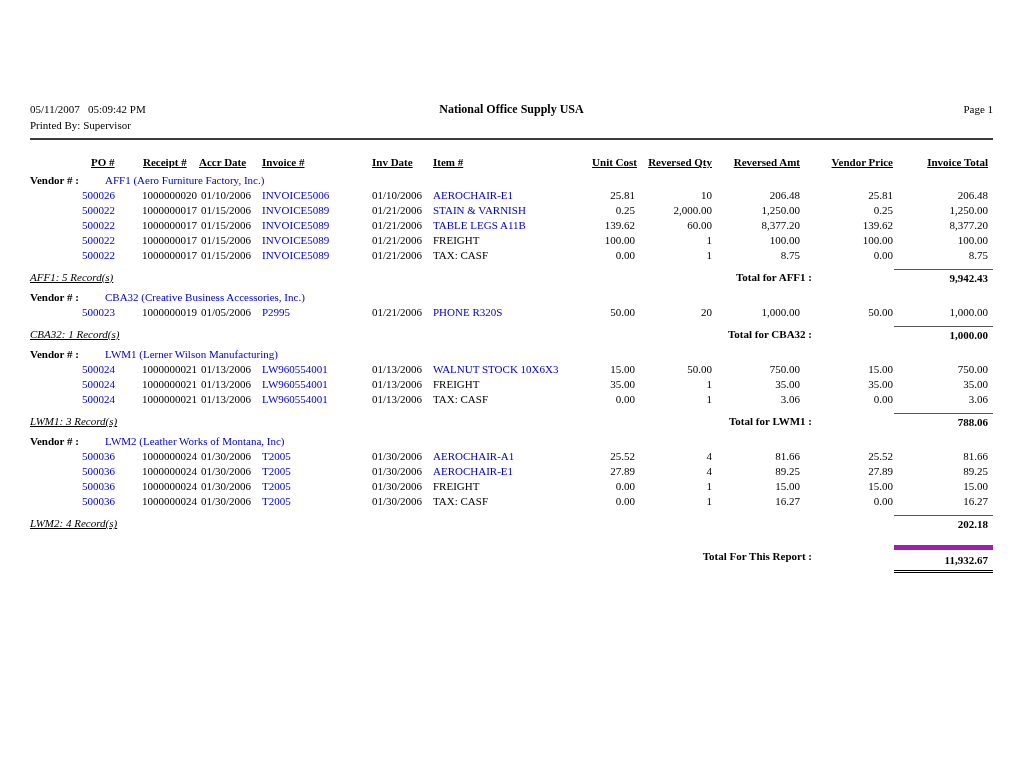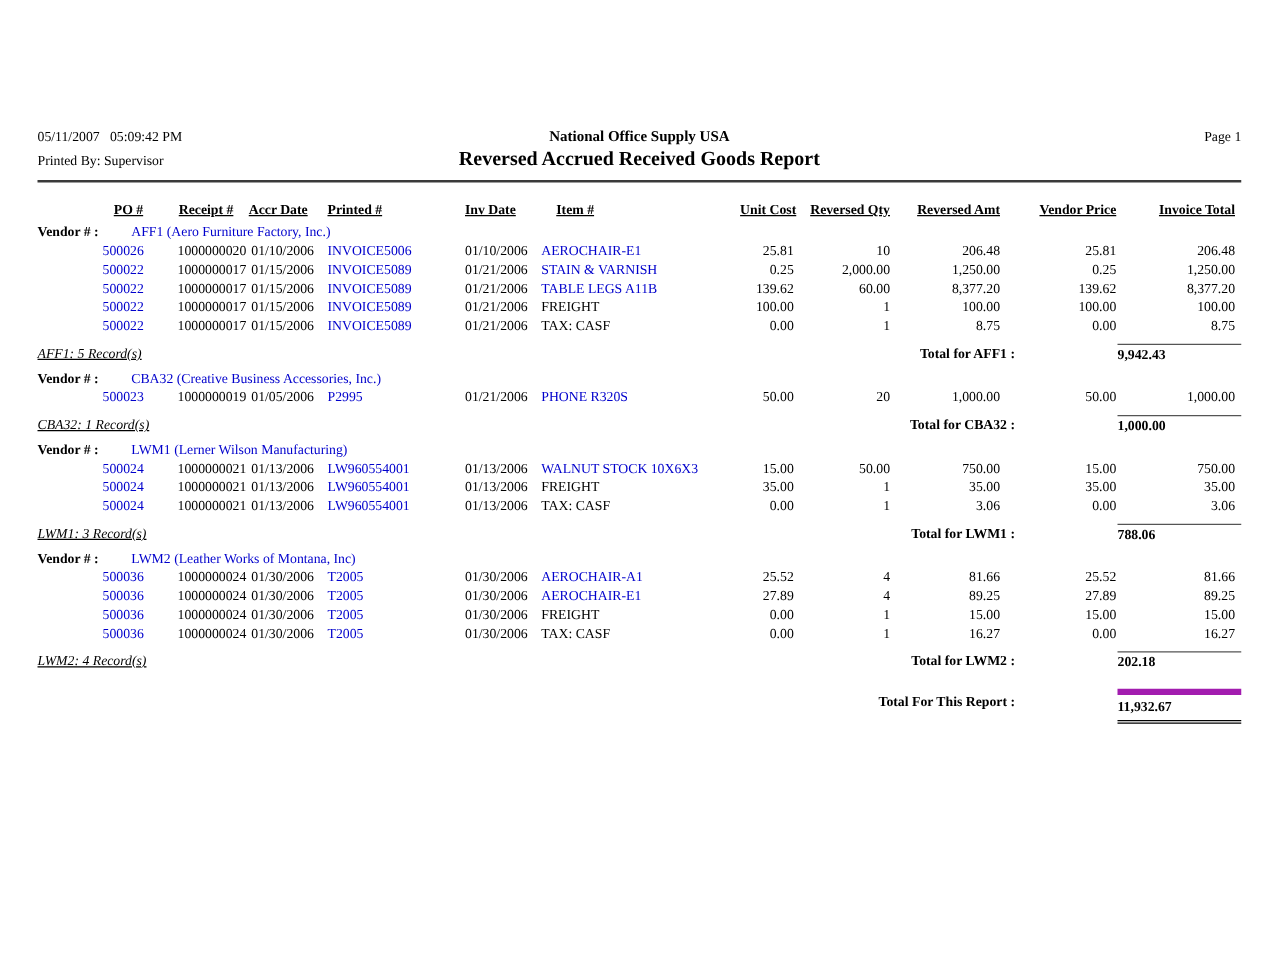--- a/index.html
+++ b/index.html
@@ -23,21 +23,21 @@
   .rule { margin-top: 7px; height: 2px; background: #3a3a3a; }
 
   
   .col-headers { position: relative; height: 15px; margin-top: 16px; }
   .ch { position: absolute; top: 0; font-weight: bold; text-decoration: underline; white-space: nowrap; }
   .ch-po      { left: 61px; }
   .ch-receipt { left: 113px; }
   .ch-accr    { left: 169px; }
   .ch-invoice { left: 232px; }
   .ch-invdate { left: 342px; }
-  .ch-item    { left: 403px; margin-left: 12px; }
+  .ch-item    { left: 403px; }
   .ch-uc { right: 356px; }
   .ch-rq { right: 281px; }
   .ch-ra { right: 193px; }
   .ch-vp { right: 100px; }
   .ch-it { right: 5px; }
 
   
   .grid {
     display: grid;
     grid-template-columns: 90px 78px 62px 110px 61px 157px 50px 78px 86px 92px 99px;
@@ -59,21 +59,21 @@
   
   .vendor-row { display: flex; margin-top: 4px; line-height: 15px; white-space: nowrap; }
   #report-body > .vendor-row:first-child { margin-top: 2px; }
   .vlabel { font-weight: bold; width: 75px; }
   .vname { color: var(--blue); }
 
   
   .sub-row { margin-top: 6px; line-height: 16px; }
   .sub-record { grid-column: 1 / 7; font-style: italic; white-space: nowrap; text-decoration: underline; }
   .sub-label  { grid-column: 7 / 11; text-align: right; padding-right: 82px; font-weight: bold; white-space: nowrap; }
-  .sub-value  { grid-column: 11; padding-right: 5px; font-weight: bold; border-top: 1px solid #555; }
+  .sub-value  { grid-column: 11; text-align: right; padding-right: 5px; font-weight: bold; border-top: 1px solid #555; }
   .report-row { margin-top: 13px; }
   .report-row .sub-record, .report-row .sub-label { padding-top: 3px; }
   .report-row .sub-value {
     border-top: 5px solid #a21caf;
     border-bottom: 3px double #000;
     padding-top: 2px; padding-bottom: 2px;
   }
 </style>
 </head>
 <body>
@@ -81,32 +81,31 @@
 <div class="page">
 
   <div class="page-header">
     <div class="ph-row">
       <span class="ph-side">05/11/2007   05:09:42 PM</span>
       <span class="ph-center company">National Office Supply USA</span>
       <span class="ph-side ph-right">Page 1</span>
     </div>
     <div class="ph-row ph-row2">
       <span class="ph-side">Printed By: Supervisor</span>
-      <span class="ph-center title">Reversed Accrued Received Goods Report</span>
       <span class="ph-side ph-right"></span>
     </div>
   </div>
 
   <div class="rule"></div>
 
   <div class="col-headers">
     <span class="ch ch-po">PO #</span>
     <span class="ch ch-receipt">Receipt #</span>
     <span class="ch ch-accr">Accr Date</span>
-    <span class="ch ch-invoice">Printed #</span>
+    <span class="ch ch-invoice">Invoice #</span>
     <span class="ch ch-invdate">Inv Date</span>
     <span class="ch ch-item">Item #</span>
     <span class="ch ch-uc">Unit Cost</span>
     <span class="ch ch-rq">Reversed Qty</span>
     <span class="ch ch-ra">Reversed Amt</span>
     <span class="ch ch-vp">Vendor Price</span>
     <span class="ch ch-it">Invoice Total</span>
   </div>
 
   <div id="report-body">
@@ -305,21 +304,20 @@
         <div class="c-invdate">01/30/2006</div>
         <div class="c-item">TAX: CASF</div>
         <div class="c-uc">0.00</div>
         <div class="c-rq">1</div>
         <div class="c-ra">16.27</div>
         <div class="c-vp">0.00</div>
         <div class="c-it">16.27</div>
       </div>
       <div class="grid sub-row">
         <div class="sub-record">LWM2: 4 Record(s)</div>
-        <div class="sub-label">Total for LWM2 :</div>
         <div class="sub-value">202.18</div>
       </div>
       <div class="grid sub-row report-row">
         <div class="sub-label">Total For This Report :</div>
         <div class="sub-value">11,932.67</div>
       </div>
     </div>
 
 </div>
 

